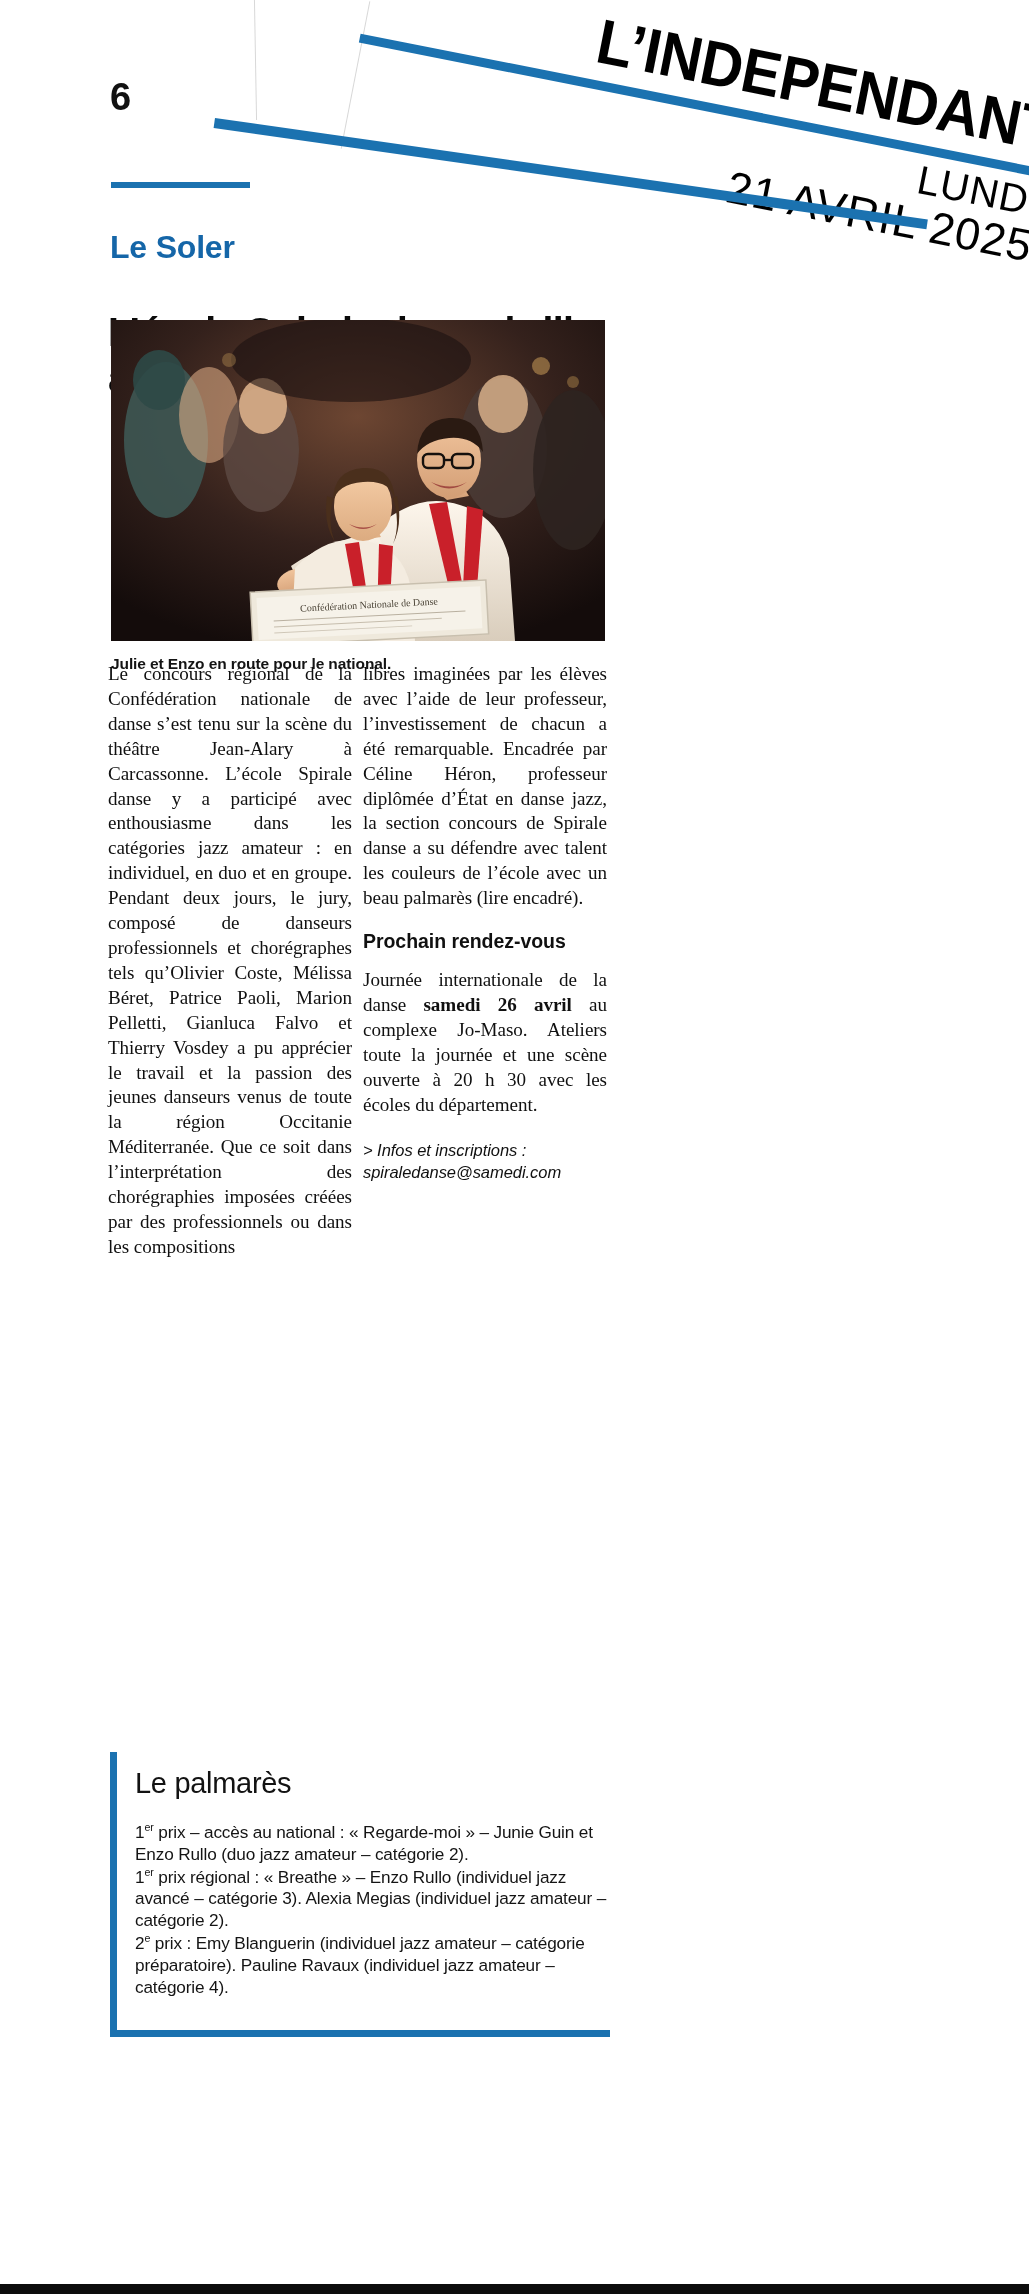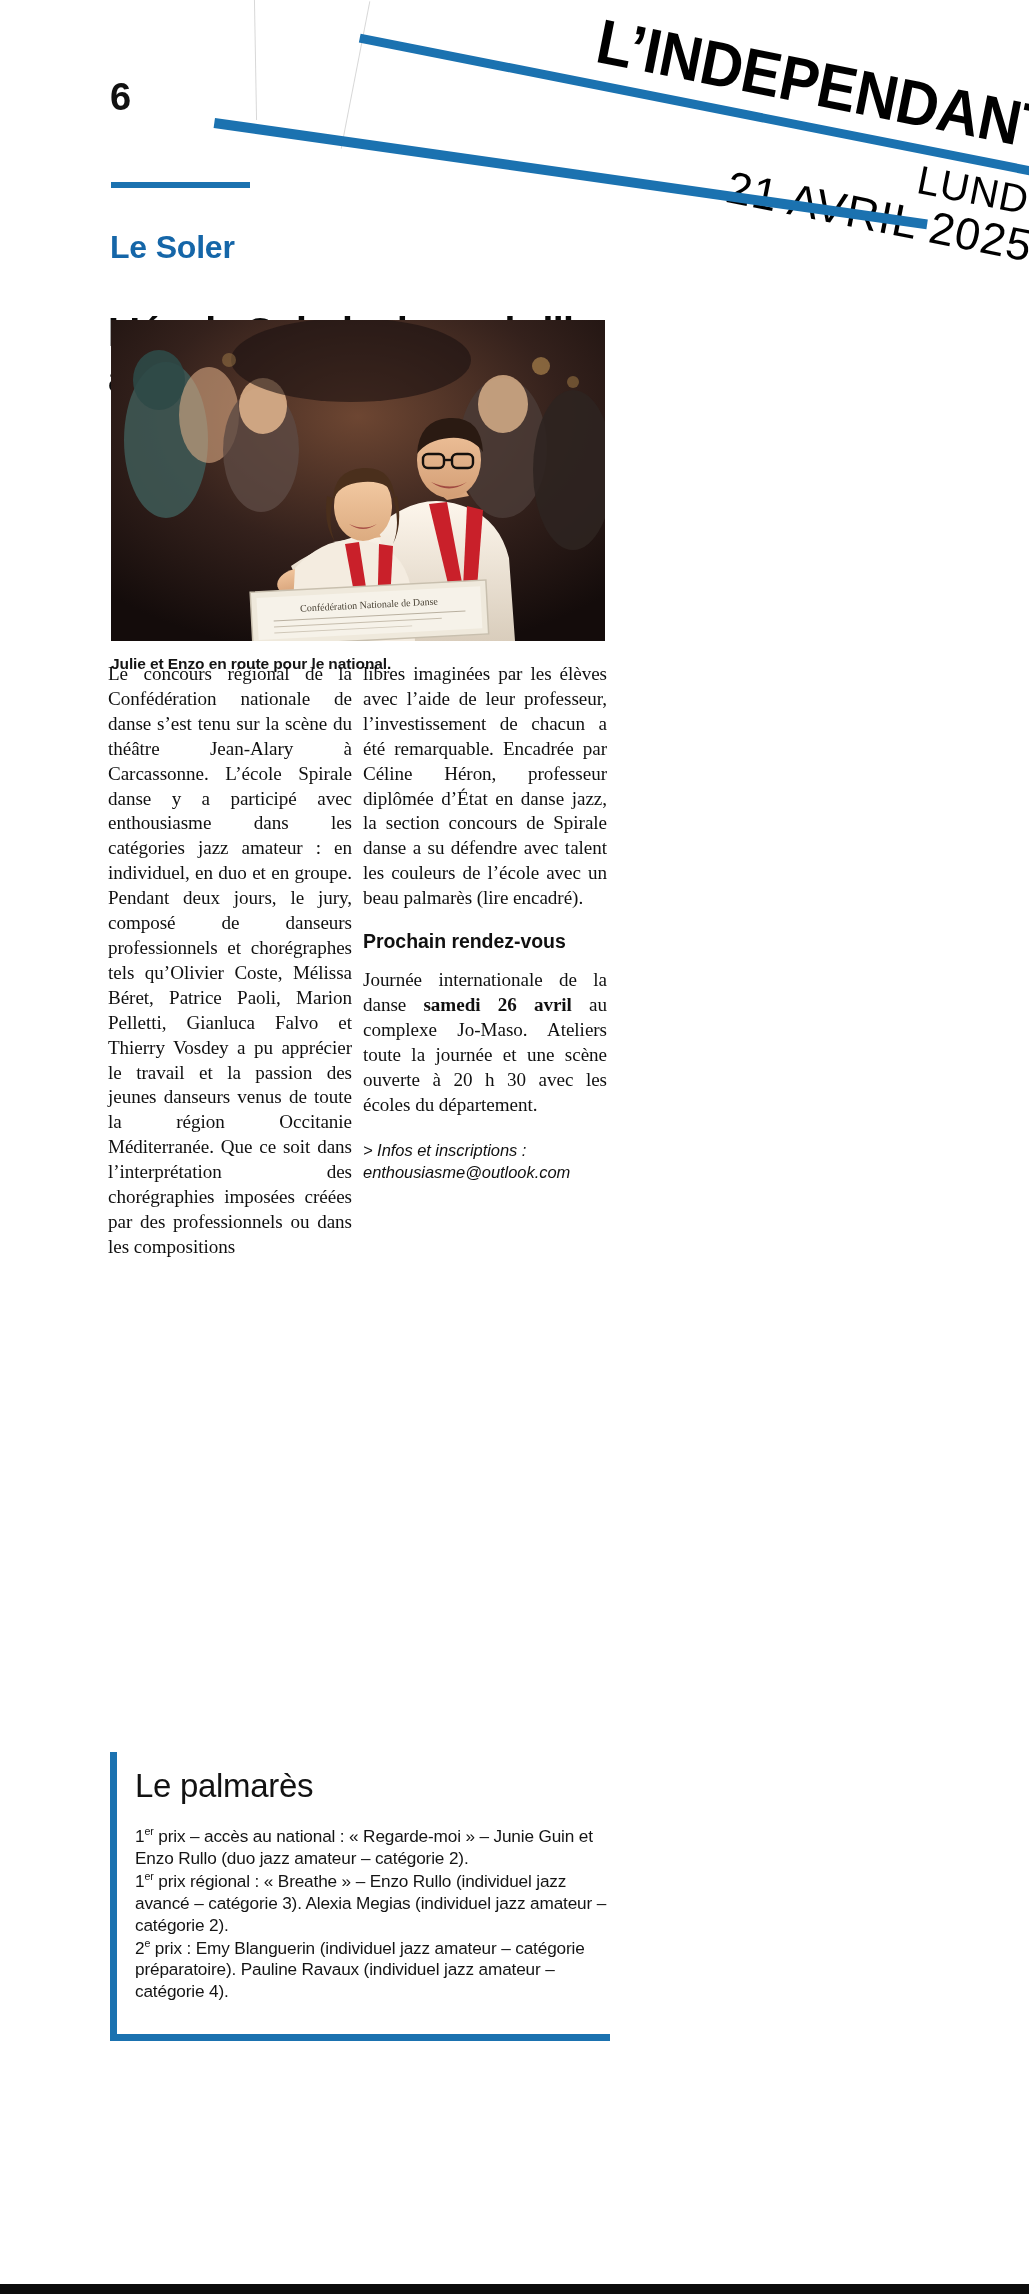--- a/index.html
+++ b/index.html
@@ -219,21 +219,21 @@
   .palmares {
     position: absolute;
     left: 88px;
     top: 1752px;
     width: 500px;
     border-left: 7px solid #1B72B0;
     border-bottom: 7px solid #1B72B0;
     padding: 16px 0 30px 18px;
   }
   .palmares-title {
-    font-size: 33px;
+    font-size: 29px;
     font-weight: 400;
     color: #121212;
     letter-spacing: -0.3px;
     line-height: 1.1;
     margin: 0 0 22px 0;
   }
   .palmares-list { margin: 0; }
   .palmares-list li {
     list-style: none;
     font-size: 17.2px;
@@ -363,21 +363,21 @@
 
   <div class="cols">
     <div class="col">
       <p>Le concours régional de la Confédération nationale de danse s’est tenu sur la scène du théâtre Jean-Alary à Carcassonne. L’école Spirale danse y a participé avec enthousiasme dans les catégories jazz amateur : en individuel, en duo et en groupe. Pendant deux jours, le jury, composé de danseurs professionnels et chorégraphes tels qu’Olivier Coste, Mélissa Béret, Patrice Paoli, Marion Pelletti, Gianluca Falvo et Thierry Vosdey a pu apprécier le travail et la passion des jeunes danseurs venus de toute la région Occitanie Méditerranée. Que ce soit dans l’interprétation des chorégraphies imposées créées par des professionnels ou dans les compositions</p>
     </div>
     <div class="col">
       <p>libres imaginées par les élèves avec l’aide de leur professeur, l’investissement de chacun a été remarquable. Encadrée par Céline Héron, professeur diplômée d’État en danse jazz, la section concours de Spirale danse a su défendre avec talent les couleurs de l’école avec un beau palmarès (lire encadré).</p>
       <p class="subhead">Prochain rendez-vous</p>
       <p><span>Journée internationale de la danse </span><b class="inline">samedi 26 avril</b><span> au complexe Jo-Maso. Ateliers toute la journée et une scène ouverte à 20 h 30 avec les écoles du département.</span></p>
       <p class="infos">&gt; Infos et inscriptions :</p>
-      <p class="infos" style="margin-top:0 !important;">enthousiasme@outlook.com</p>
+      <p class="infos" style="margin-top:0 !important;">spiraledanse@samedi.com</p>
     </div>
   </div>
 
   <div class="palmares">
     <div class="palmares-title">Le palmarès</div>
     <ul class="palmares-list">
         <li><span>1</span><sup>er</sup><span> prix – accès au national : « Regarde-moi »  – Junie Guin et Enzo Rullo (duo jazz amateur – catégorie 2).</span></li>
         <li><span>1</span><sup>er</sup><span> prix régional : « Breathe »  – Enzo Rullo (individuel jazz avancé – catégorie 3). Alexia Megias (individuel jazz amateur – catégorie 2).</span></li>
         <li><span>2</span><sup>e</sup><span> prix : Emy Blanguerin (individuel jazz amateur – catégorie préparatoire). Pauline Ravaux (individuel jazz amateur – catégorie 4).</span></li>
       </ul>

